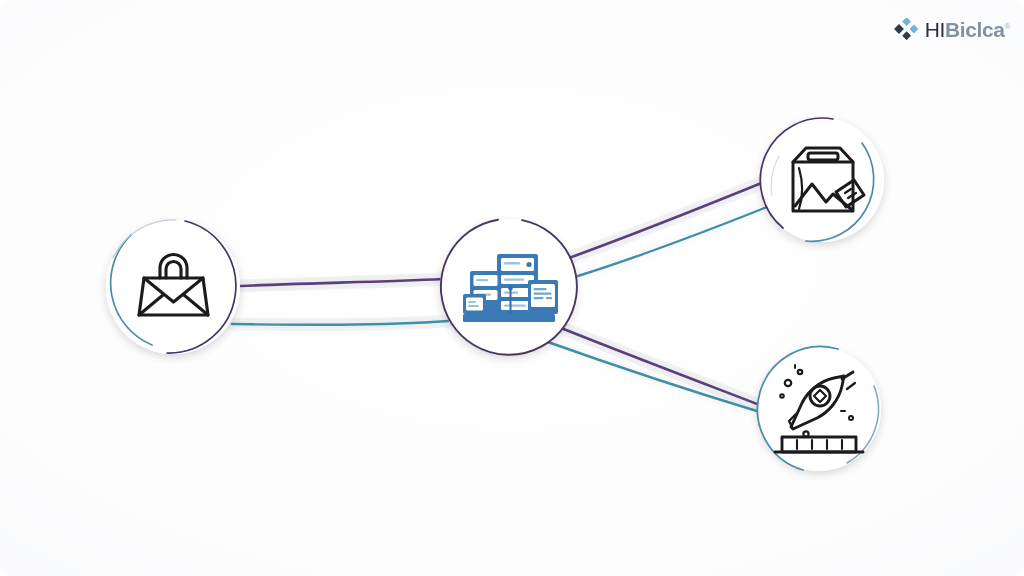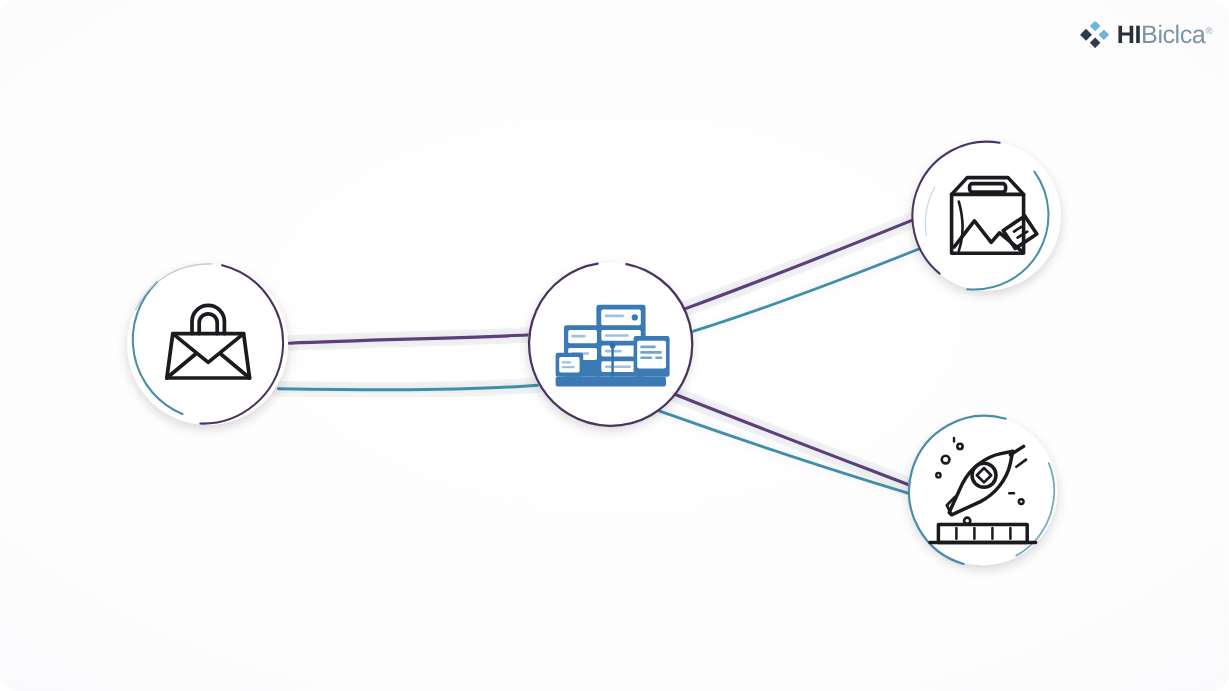--- a/index.html
+++ b/index.html
@@ -40,25 +40,25 @@
   }
   #logo .mark { display:block; }
   #logo .wordmark {
     font-family: "Liberation Sans", sans-serif;
     font-size: 21px;
     letter-spacing: -0.4px;
     line-height: 1;
     white-space: nowrap;
   }
   #logo .wm-hi {
+    font-weight: 400;
+    color: #2b2f38;
+  }
+  #logo .wm-rest {
     font-weight: 700;
-    color: #2b2f38;
-  }
-  #logo .wm-rest {
-    font-weight: 400;
     color: #7f93a6;
   }
   #logo .wm-tm {
     font-size: 8px;
     color: #9aa9b6;
     vertical-align: super;
   }
 </style>
 </head>
 <body>

